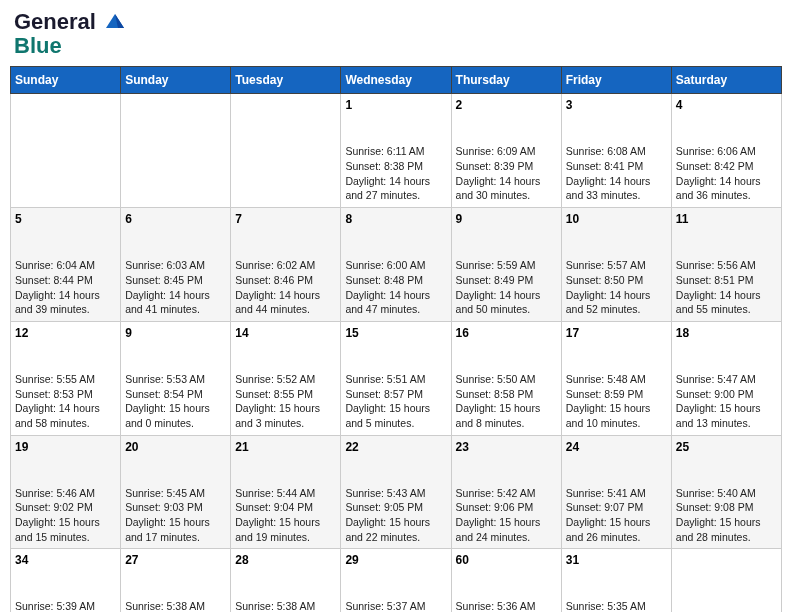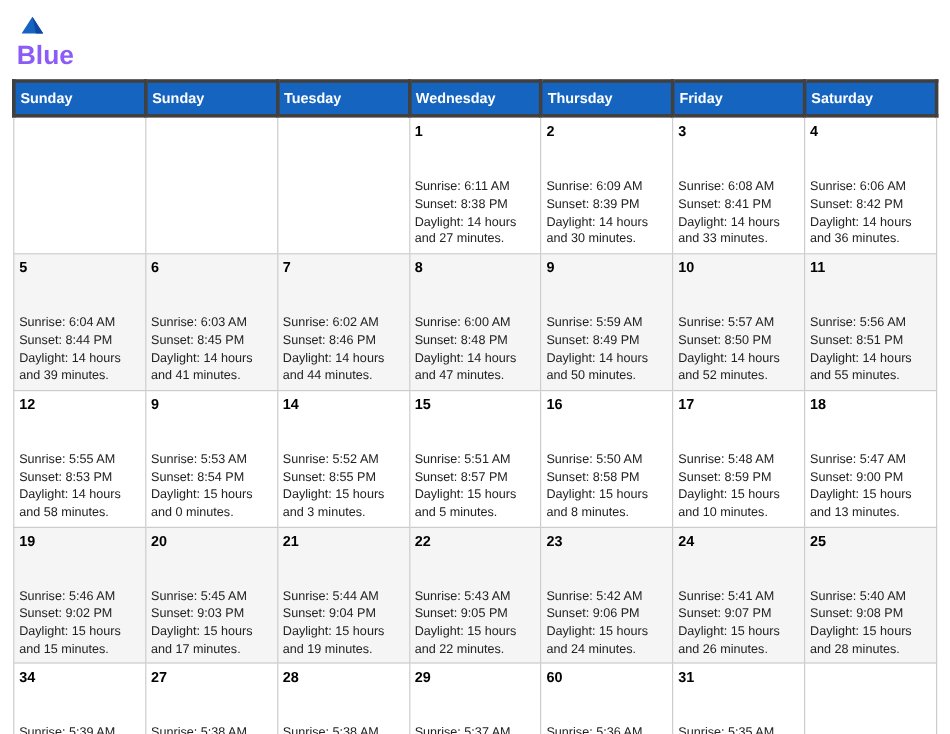--- a/index.html
+++ b/index.html
@@ -20,21 +20,21 @@
     .logo {
       display: flex;
       align-items: center;
     }
     .logo-text {
       font-size: 22px;
       font-weight: bold;
       line-height: 1.1;
     }
     .logo-text .general { color: #1a1a2e; }
-    .logo-text .blue { color: #8b5cf6; }
+    .logo-text .blue { color: #0f766e; }
     .logo-icon {
       width: 22px;
       height: 22px;
       margin-left: 2px;
       margin-top: -4px;
     }
     .title-area {
       text-align: right;
     }
     .month-title {
@@ -51,21 +51,21 @@
       border-collapse: collapse;
       font-size: 11px;
     }
     .calendar th {
       background-color: #1565c0;
       color: #fff;
       padding: 6px 4px;
       text-align: left;
       font-size: 12px;
       font-weight: bold;
-      border: 3px solid #404040;
+      border: 1px solid #404040;
     }
     .calendar td {
       border: 1px solid #ccc;
       vertical-align: top;
       padding: 4px;
       width: calc(100% / 7);
       min-height: 80px;
       background: #fff;
     }
     .calendar tr:nth-child(even) td {
@@ -87,20 +87,21 @@
       background: #fff !important;
     }
   </style>
 </head>
 <body>
 
 <div class="header">
   <div class="logo">
     <div>
       <div class="logo-text">
+        <span class="general">General</span>
         <svg class="logo-icon" viewBox="0 0 22 22" style="display:inline-block;vertical-align:middle;">
           <polygon points="2,18 11,4 20,18" fill="#1565c0"></polygon>
           <polygon points="11,4 20,18 14,18" fill="#0d47a1"></polygon>
         </svg><br>
         <span class="blue">Blue</span>
       </div>
     </div>
   </div>
   <div class="title-area">
     <div class="month-title"></div>

